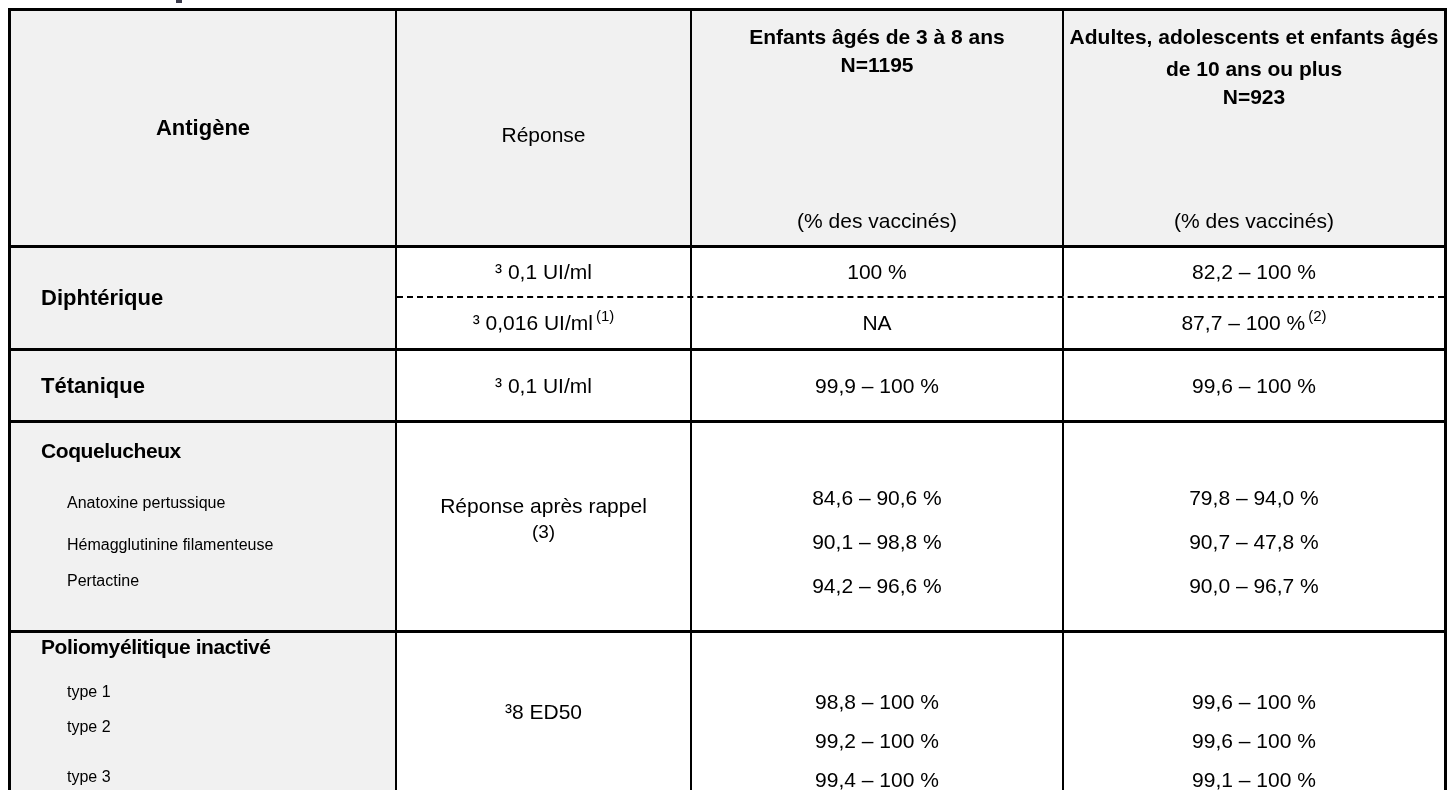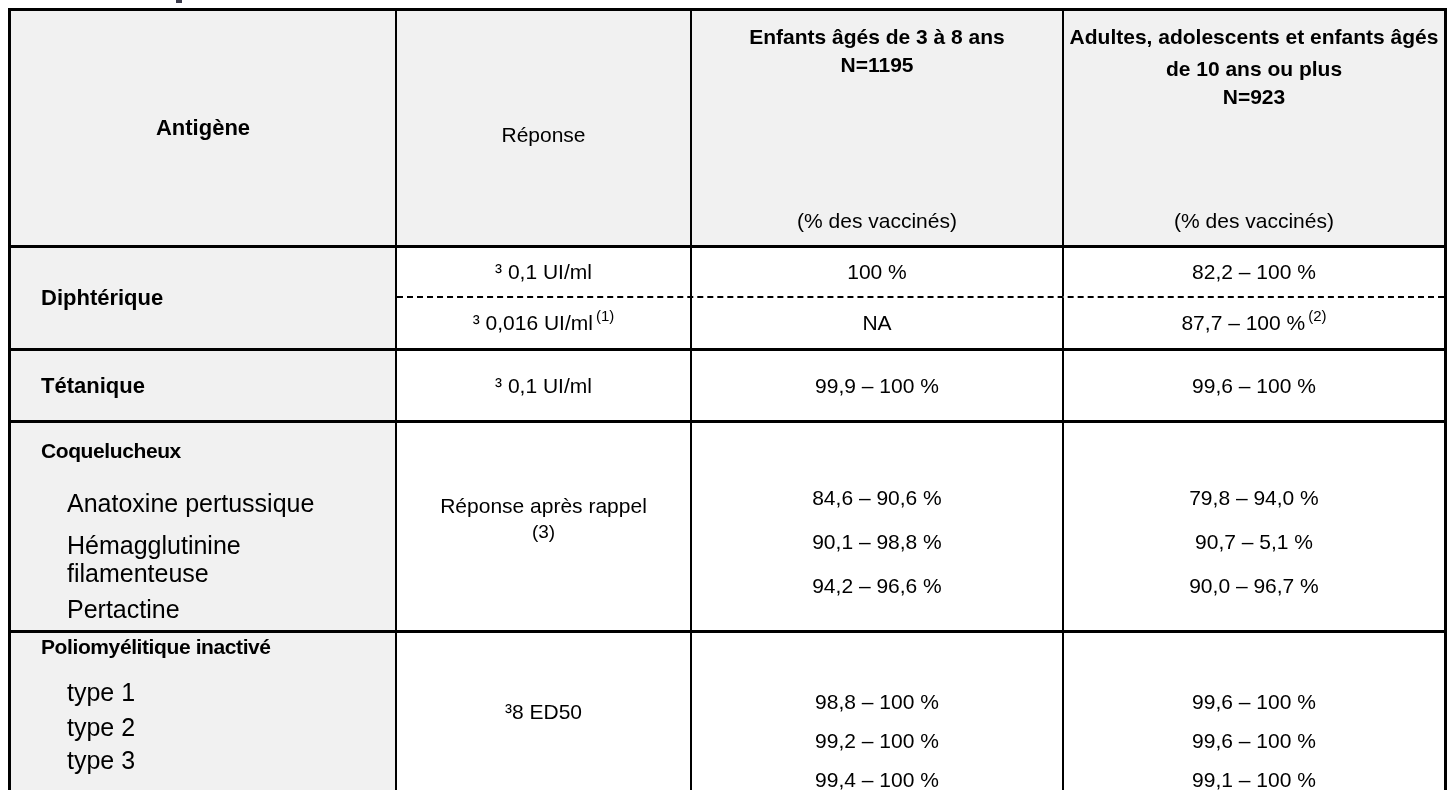--- a/index.html
+++ b/index.html
@@ -44,21 +44,21 @@
   .hgroup { padding-top: 10px; padding-bottom: 12px; }
   .hgroup .title { font-weight: bold; font-size: 21px; line-height: 32px; }
   .hgroup .nval { font-weight: bold; font-size: 21px; }
   .hgroup .spacer { flex: 1 1 auto; }
   .hgroup .unit { font-size: 21px; }
 
   
   .antigen-cell { padding-left: 30px; }
   .antigen-bold { font-weight: bold; font-size: 22px; }
   .group-label { font-weight: 600; font-size: 21px; letter-spacing: -0.4px; line-height: 28px; }
-  .sub-item { font-size: 25px; line-height: 28px; padding-left: 26px; }
+  .sub-item { font-size: 16px; line-height: 28px; padding-left: 26px; }
   .val { font-size: 21px; line-height: 26px; white-space: nowrap; }
   .center-flex { display: flex; align-items: center; justify-content: center; }
 
   .supnote { font-size: 15px; position: relative; top: -7px; margin-left: 3px; white-space: nowrap; }
 
   
   .row.diph { height: 103px; border-bottom: 3px solid #000; }
   .diph-left { display: flex; align-items: center; }
   .diph-right { flex: 1 1 auto; display: flex; flex-direction: column; }
   .diph-sub1 { height: 50px; display: flex; border-bottom: 2px dashed #000; }
@@ -80,21 +80,21 @@
   .coq-resp { display: flex; flex-direction: column; align-items: center; text-align: center; padding-top: 70px; }
   .coq-resp .resp-line { font-size: 21px; line-height: 26px; white-space: nowrap; }
   .coq-resp .resp-note { font-size: 19px; margin-top: 2px; }
   .coq-vals { display: flex; flex-direction: column; align-items: center; padding-top: 62px; gap: 18px; }
 
   
   .row.polio { height: 158px; }
   .polio-left { padding-top: 0; }
   .polio-item1 { margin-top: 18px; line-height: 26px; }
   .polio-item2 { margin-top: 9px; line-height: 26px; }
-  .polio-item3 { margin-top: 7px; line-height: 26px; }
+  .polio-item3 { margin-top: 24px; line-height: 26px; }
   .polio-vals { display: flex; flex-direction: column; align-items: center; padding-top: 56px; gap: 13px; }
 </style>
 </head>
 <body>
 
 <div class="page">
 
   <div class="clipped-fragment"></div>
 
   <div class="vtable">
@@ -178,21 +178,21 @@
         <span class="resp-line">Réponse après rappel</span>
         <span class="resp-note">(3)</span>
       </div>
       <div class="cell c3 coq-vals">
         <span class="val">84,6 – 90,6 %</span>
         <span class="val">90,1 – 98,8 %</span>
         <span class="val">94,2 – 96,6 %</span>
       </div>
       <div class="cell c4 last coq-vals">
         <span class="val">79,8 – 94,0 %</span>
-        <span class="val">90,7 – 5,1 %</span>
+        <span class="val">90,7 – 47,8 %</span>
         <span class="val">90,0 – 96,7 %</span>
       </div>
     </div>
 
     <div class="row polio">
       <div class="cell c1 gray antigen-cell polio-left">
         <div class="group-label">Poliomyélitique inactivé</div>
         <div class="sub-item polio-item1">type 1</div>
         <div class="sub-item polio-item2">type 2</div>
         <div class="sub-item polio-item3">type 3</div>

